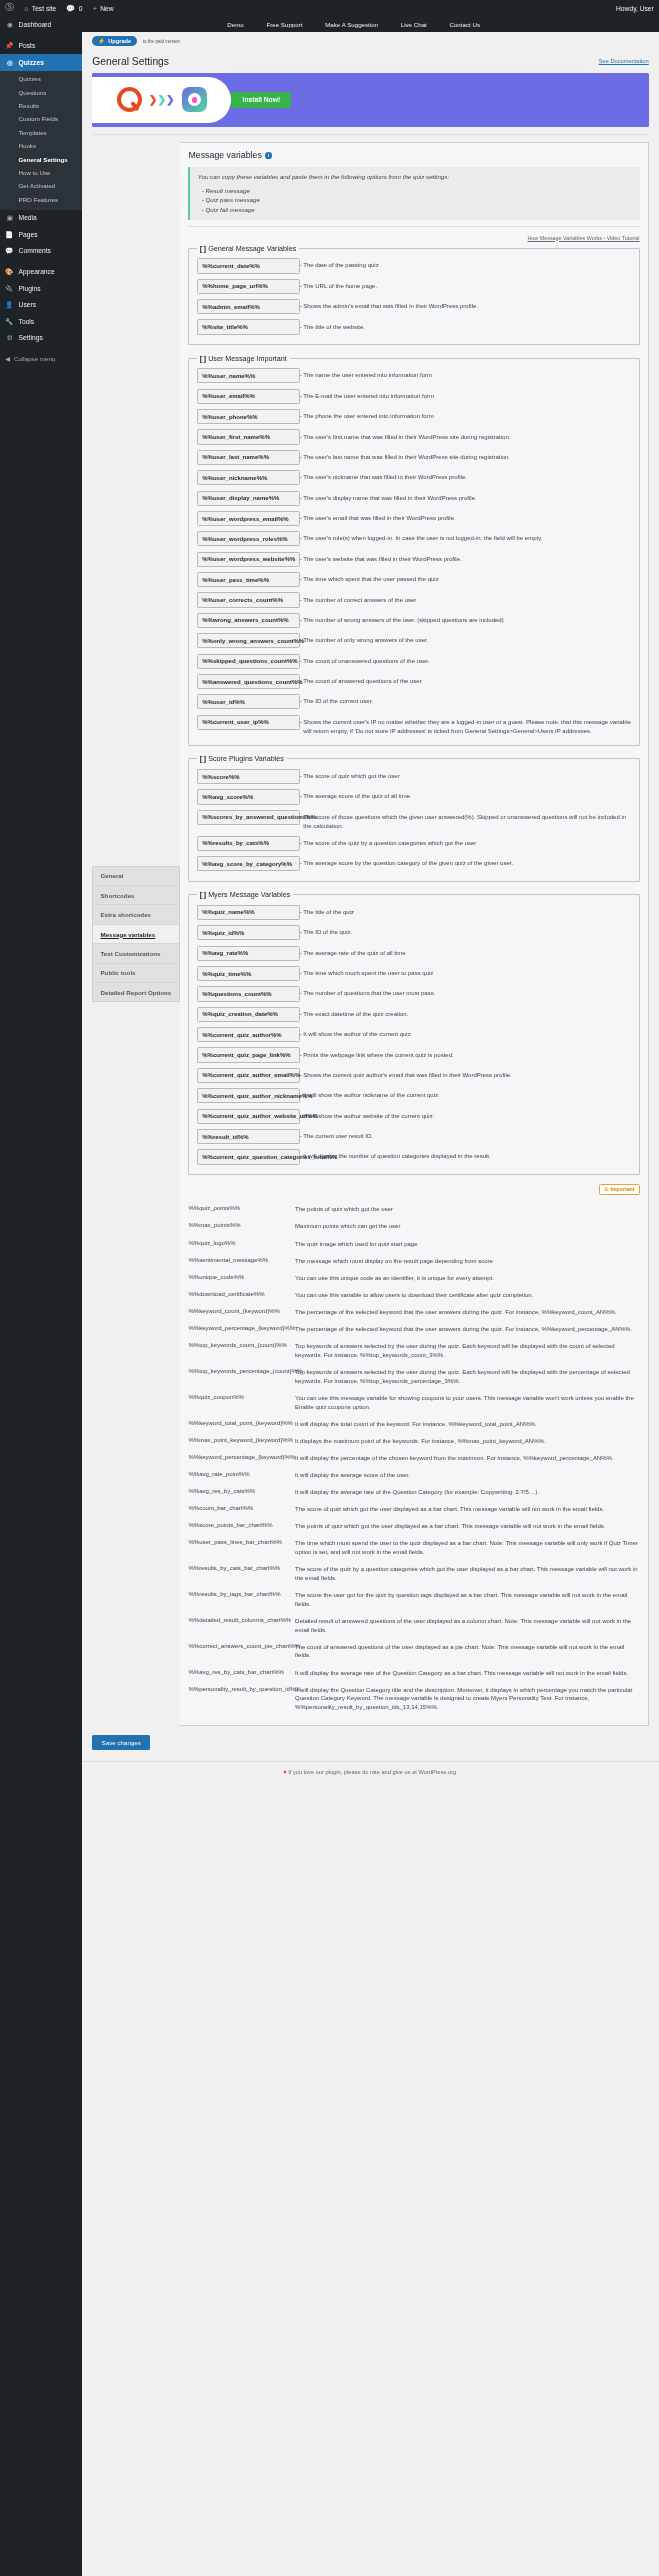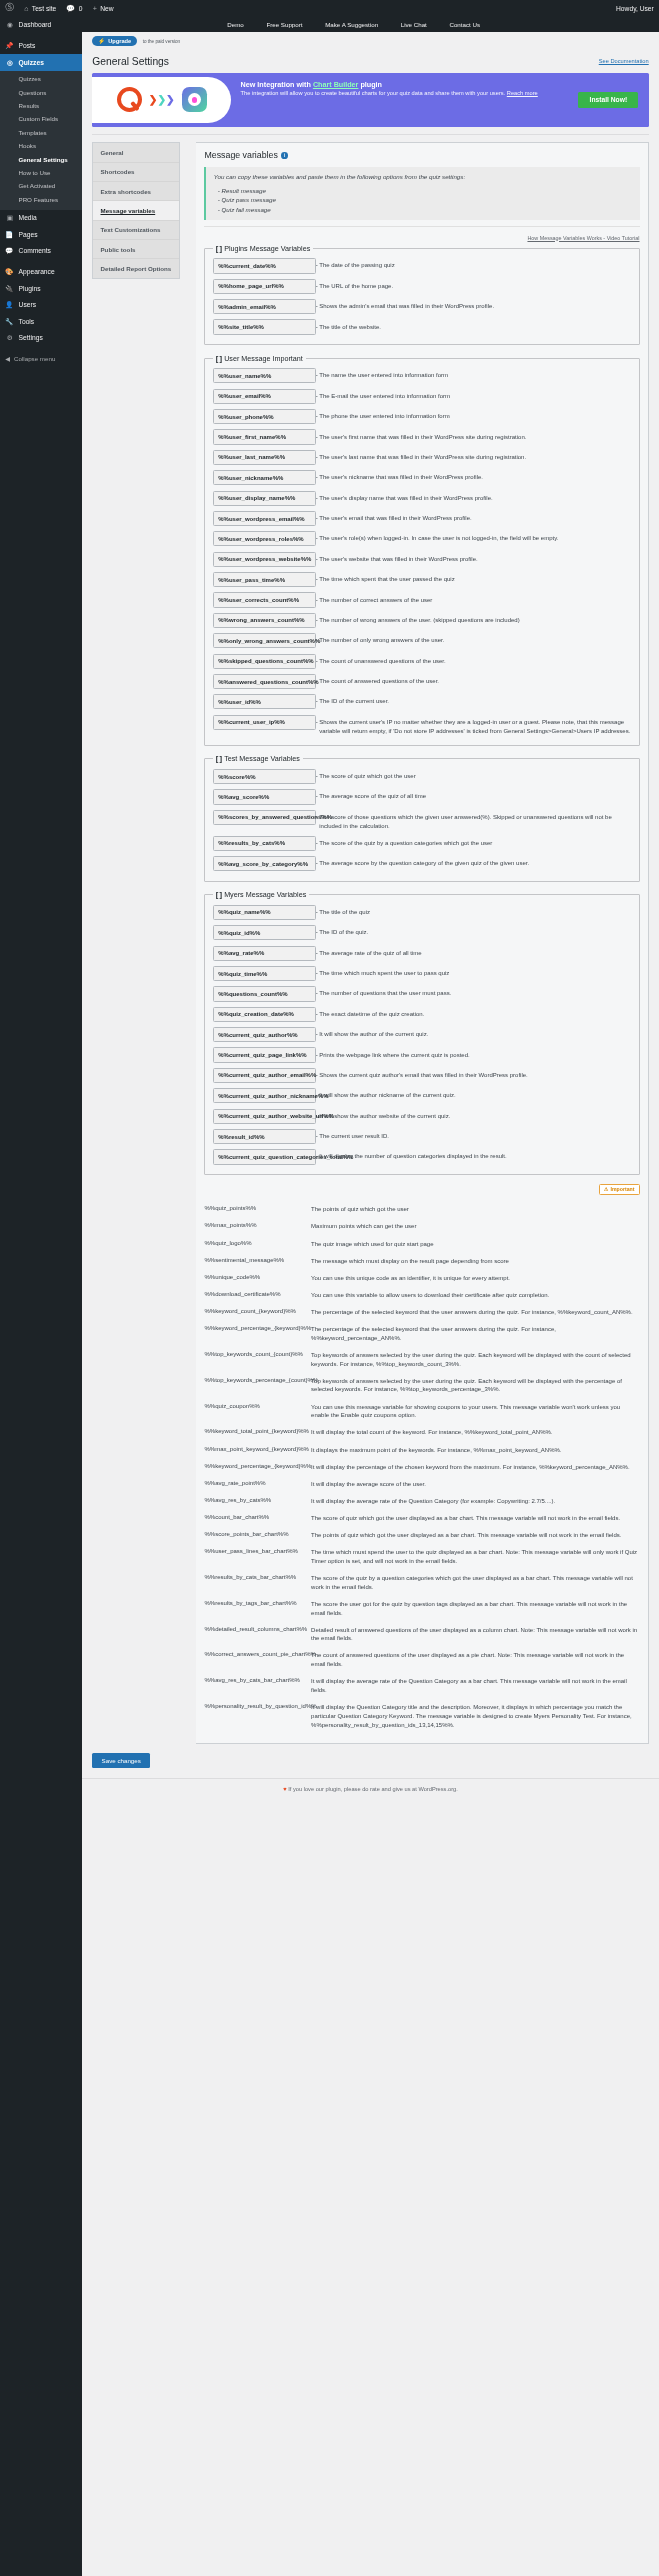--- a/index.html
+++ b/index.html
@@ -90,21 +90,21 @@
   .banner-right p .lnk2 { color: #fff; text-decoration: underline; }
   .banner-cta { display: flex; align-items: center; padding-right: 10.3px; }
   .install-btn {
     background: #38b54a; color: #fff; border: none; border-radius: 1.5px;
     padding: 4.6px 11.3px; font-size: 6.7px; font-weight: bold; white-space: nowrap;
   }
 
   hr.sep { border: 0; border-top: 0.5px solid #dcdcde; margin: 0 0 7.2px 0; }
 
   
-  .cols { display: flex; gap: 16px; align-items: flex-start; }
+  .cols { display: flex; gap: 0; align-items: center; }
   .tabs { width: 88px; min-width: 88px; border: 0.5px solid #ccd0d4; background: #e5e5e5; }
   .tab {
     padding: 5.7px 7.2px; font-size: 6.2px; font-weight: bold; color: #50575e;
     border-bottom: 0.5px solid #d5d5d5; background: #e0e0e0;
   }
   .tab.active { background: #f0f0f1; color: #1d2327; text-decoration: underline; }
   .tab:last-child { border-bottom: none; }
 
   .panel { flex: 1; border: 0.5px solid #ccd0d4; border-left: none; background: #f5f6f7; padding: 7.2px 8.2px 10.3px 8.2px; }
   .panel h2 { font-size: 8.8px; font-weight: 400; color: #1d2327; margin-bottom: 6.2px; display:flex; align-items:center; gap:3.1px;}
@@ -279,28 +279,20 @@
       <div class="banner">
         <div class="banner-left">
           <span class="logo-q"></span>
           <span class="chevs">
             <span class="chev" style="color:#e8491f">❯</span>
             <span class="chev" style="color:#4fd6c0">❯</span>
             <span class="chev" style="color:#6c6ce5">❯</span>
           </span>
           <span class="logo-c"></span>
         </div>
-        <div class="banner-right">
-          <h3>
-            <span>New Integration with </span><span class="lnk">Chart Builder</span><span> plugin</span>
-          </h3>
-          <p>
-            <span>The integration will allow you to create beautiful charts for your quiz data and share them with your users. </span><span class="lnk2">Reach more</span>
-          </p>
-        </div>
         <div class="banner-cta">
           <button class="install-btn">Install Now!</button>
         </div>
       </div>
 
       <hr class="sep">
 
       
       <div class="cols">
         <div class="tabs">
@@ -328,21 +320,21 @@
             </div>
           </div>
 
           <hr class="thin">
           <a class="how-link">How Message Variables Works - Video Tutorial</a>
 
           <div id="sections-host">
               <fieldset class="varset">
                 <legend>
                   <span class="brack">[ ]</span>
-                  <span>Plugins Message Variables</span>
+                  <span>General Message Variables</span>
                 </legend>
                 <div class="vrow">
                   <div class="vbox">%%current_date%%</div>
                   <div class="vdesc">The date of the passing quiz</div>
                 </div>
                 <div class="vrow">
                   <div class="vbox">%%home_page_url%%</div>
                   <div class="vdesc">The URL of the home page.</div>
                 </div>
                 <div class="vrow">
@@ -428,21 +420,21 @@
                   <div class="vdesc">The ID of the current user.</div>
                 </div>
                 <div class="vrow">
                   <div class="vbox">%%current_user_ip%%</div>
                   <div class="vdesc">Shows the current user's IP no matter whether they are a logged-in user or a guest. Please note, that this message variable will return empty, if 'Do not store IP addresses' is ticked from General Settings&gt;General&gt;Users IP addresses.</div>
                 </div>
               </fieldset>
               <fieldset class="varset">
                 <legend>
                   <span class="brack">[ ]</span>
-                  <span>Test Message Variables</span>
+                  <span>Score Plugins Variables</span>
                 </legend>
                 <div class="vrow">
                   <div class="vbox">%%score%%</div>
                   <div class="vdesc">The score of quiz which got the user</div>
                 </div>
                 <div class="vrow">
                   <div class="vbox">%%avg_score%%</div>
                   <div class="vdesc">The average score of the quiz of all time</div>
                 </div>
                 <div class="vrow">

